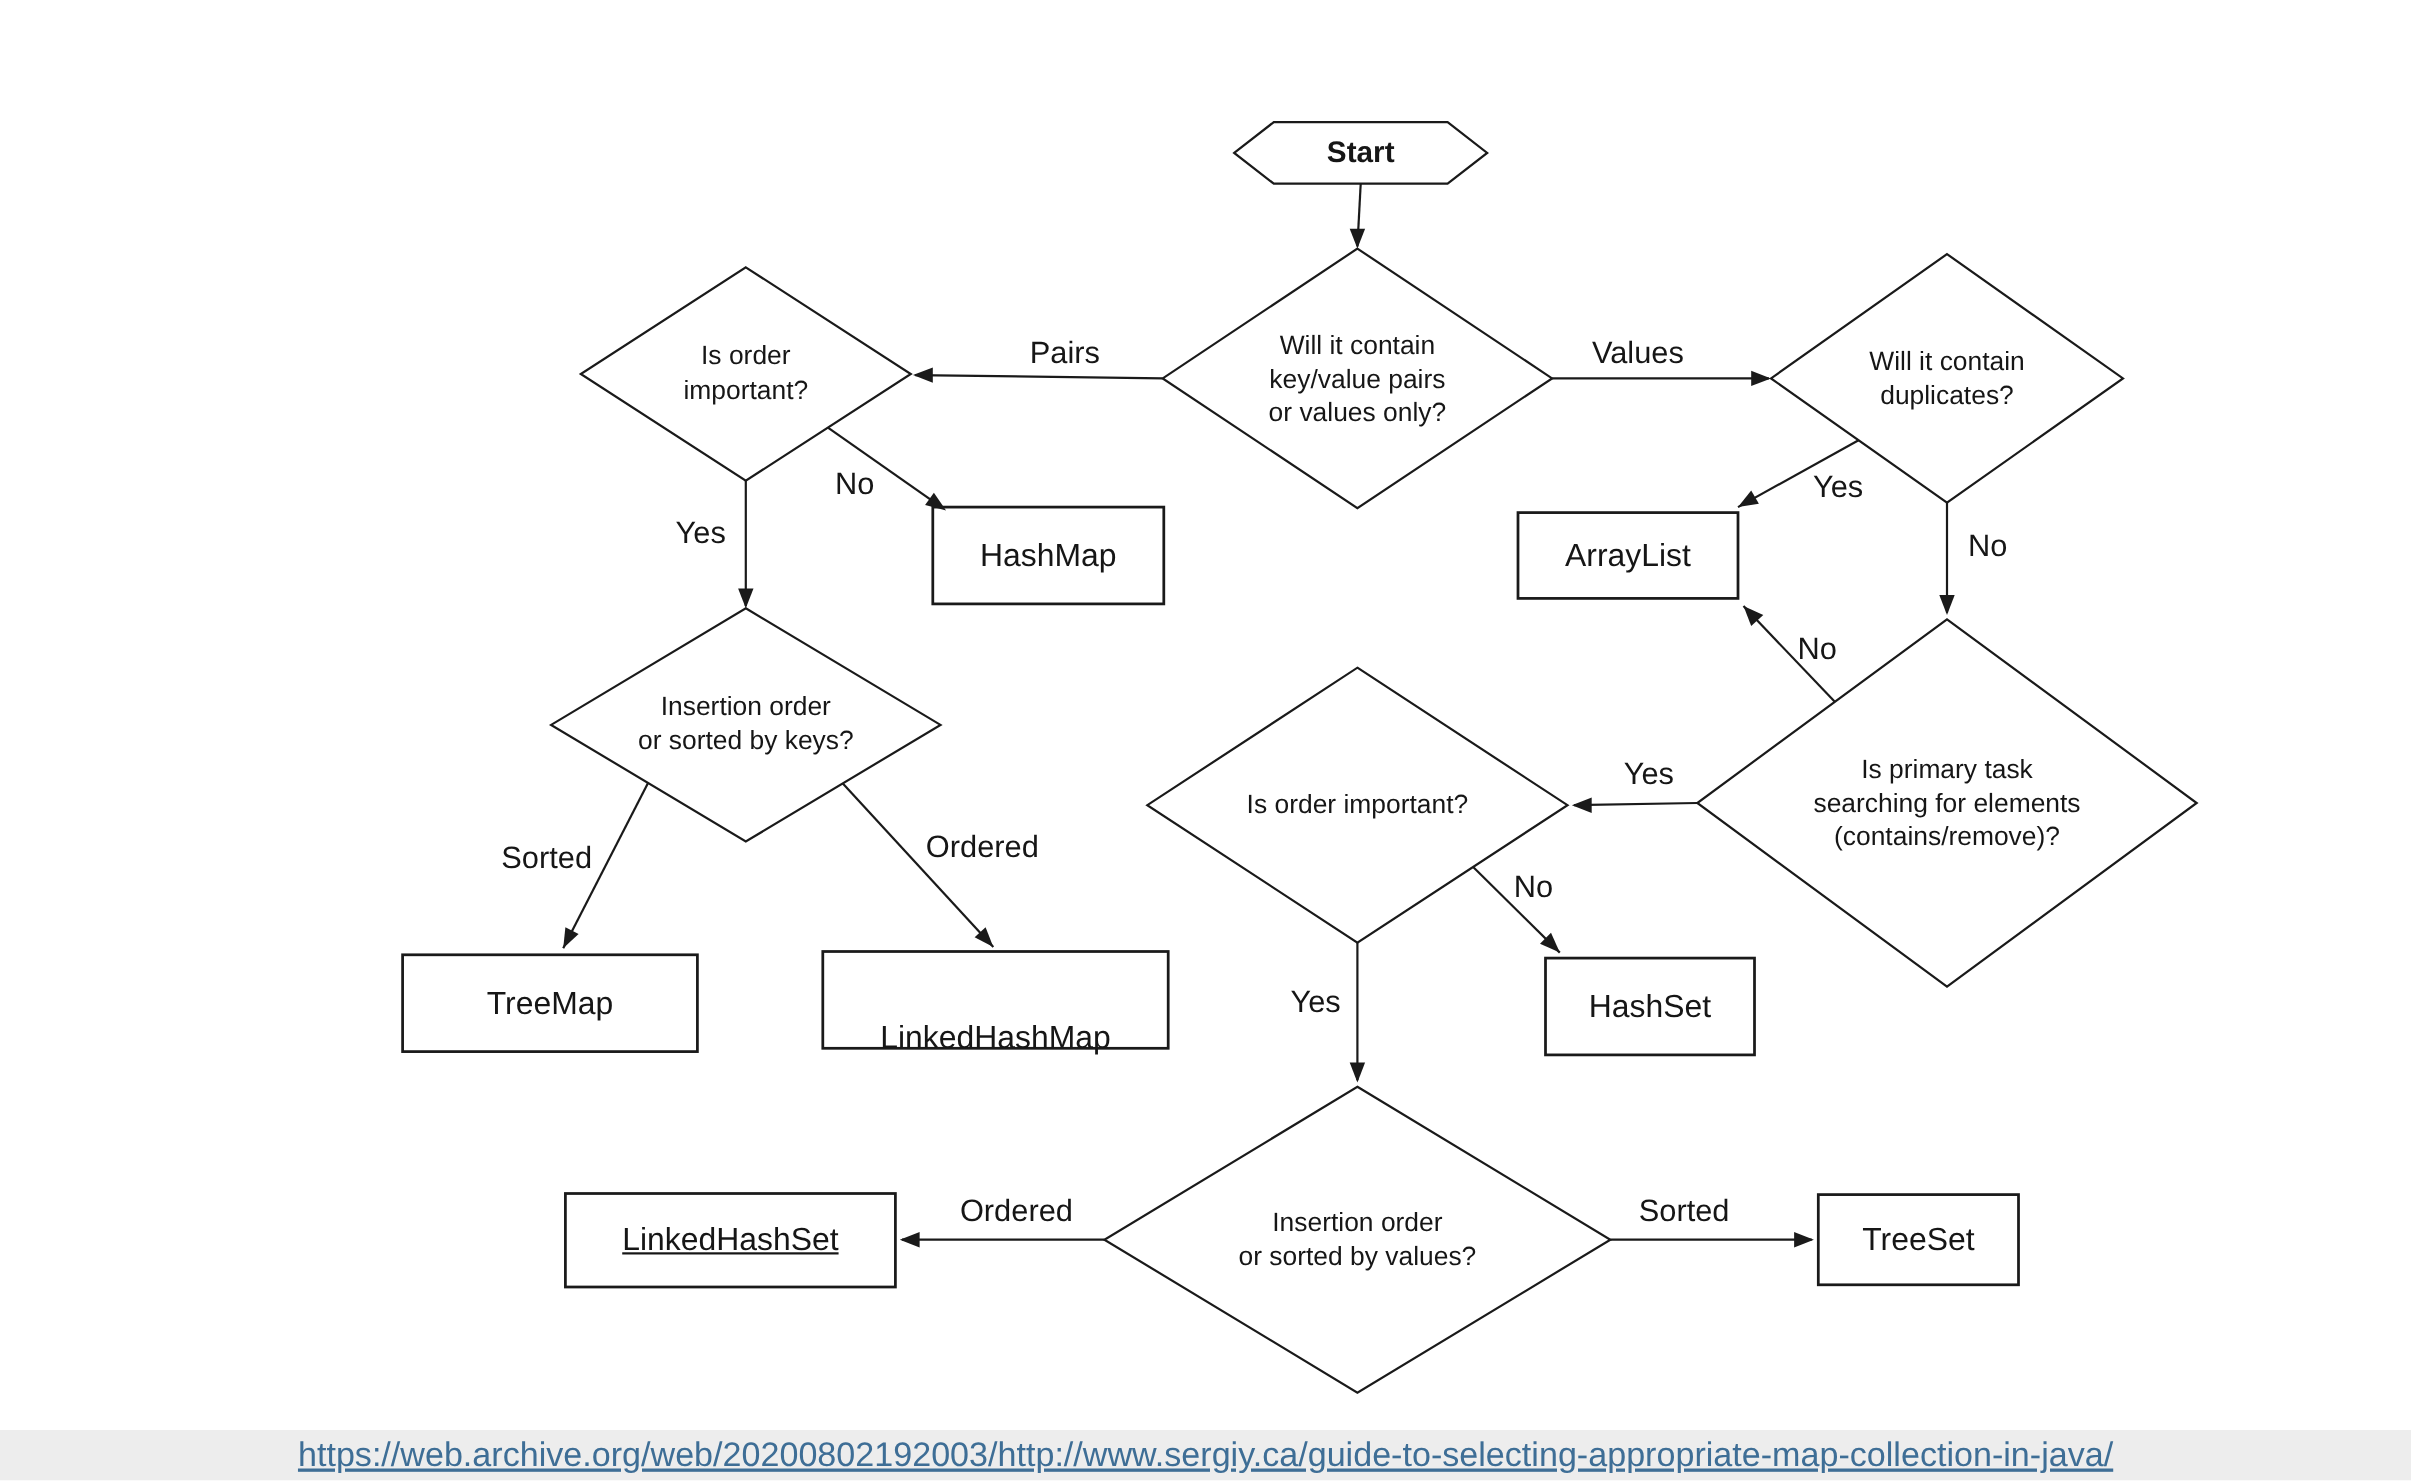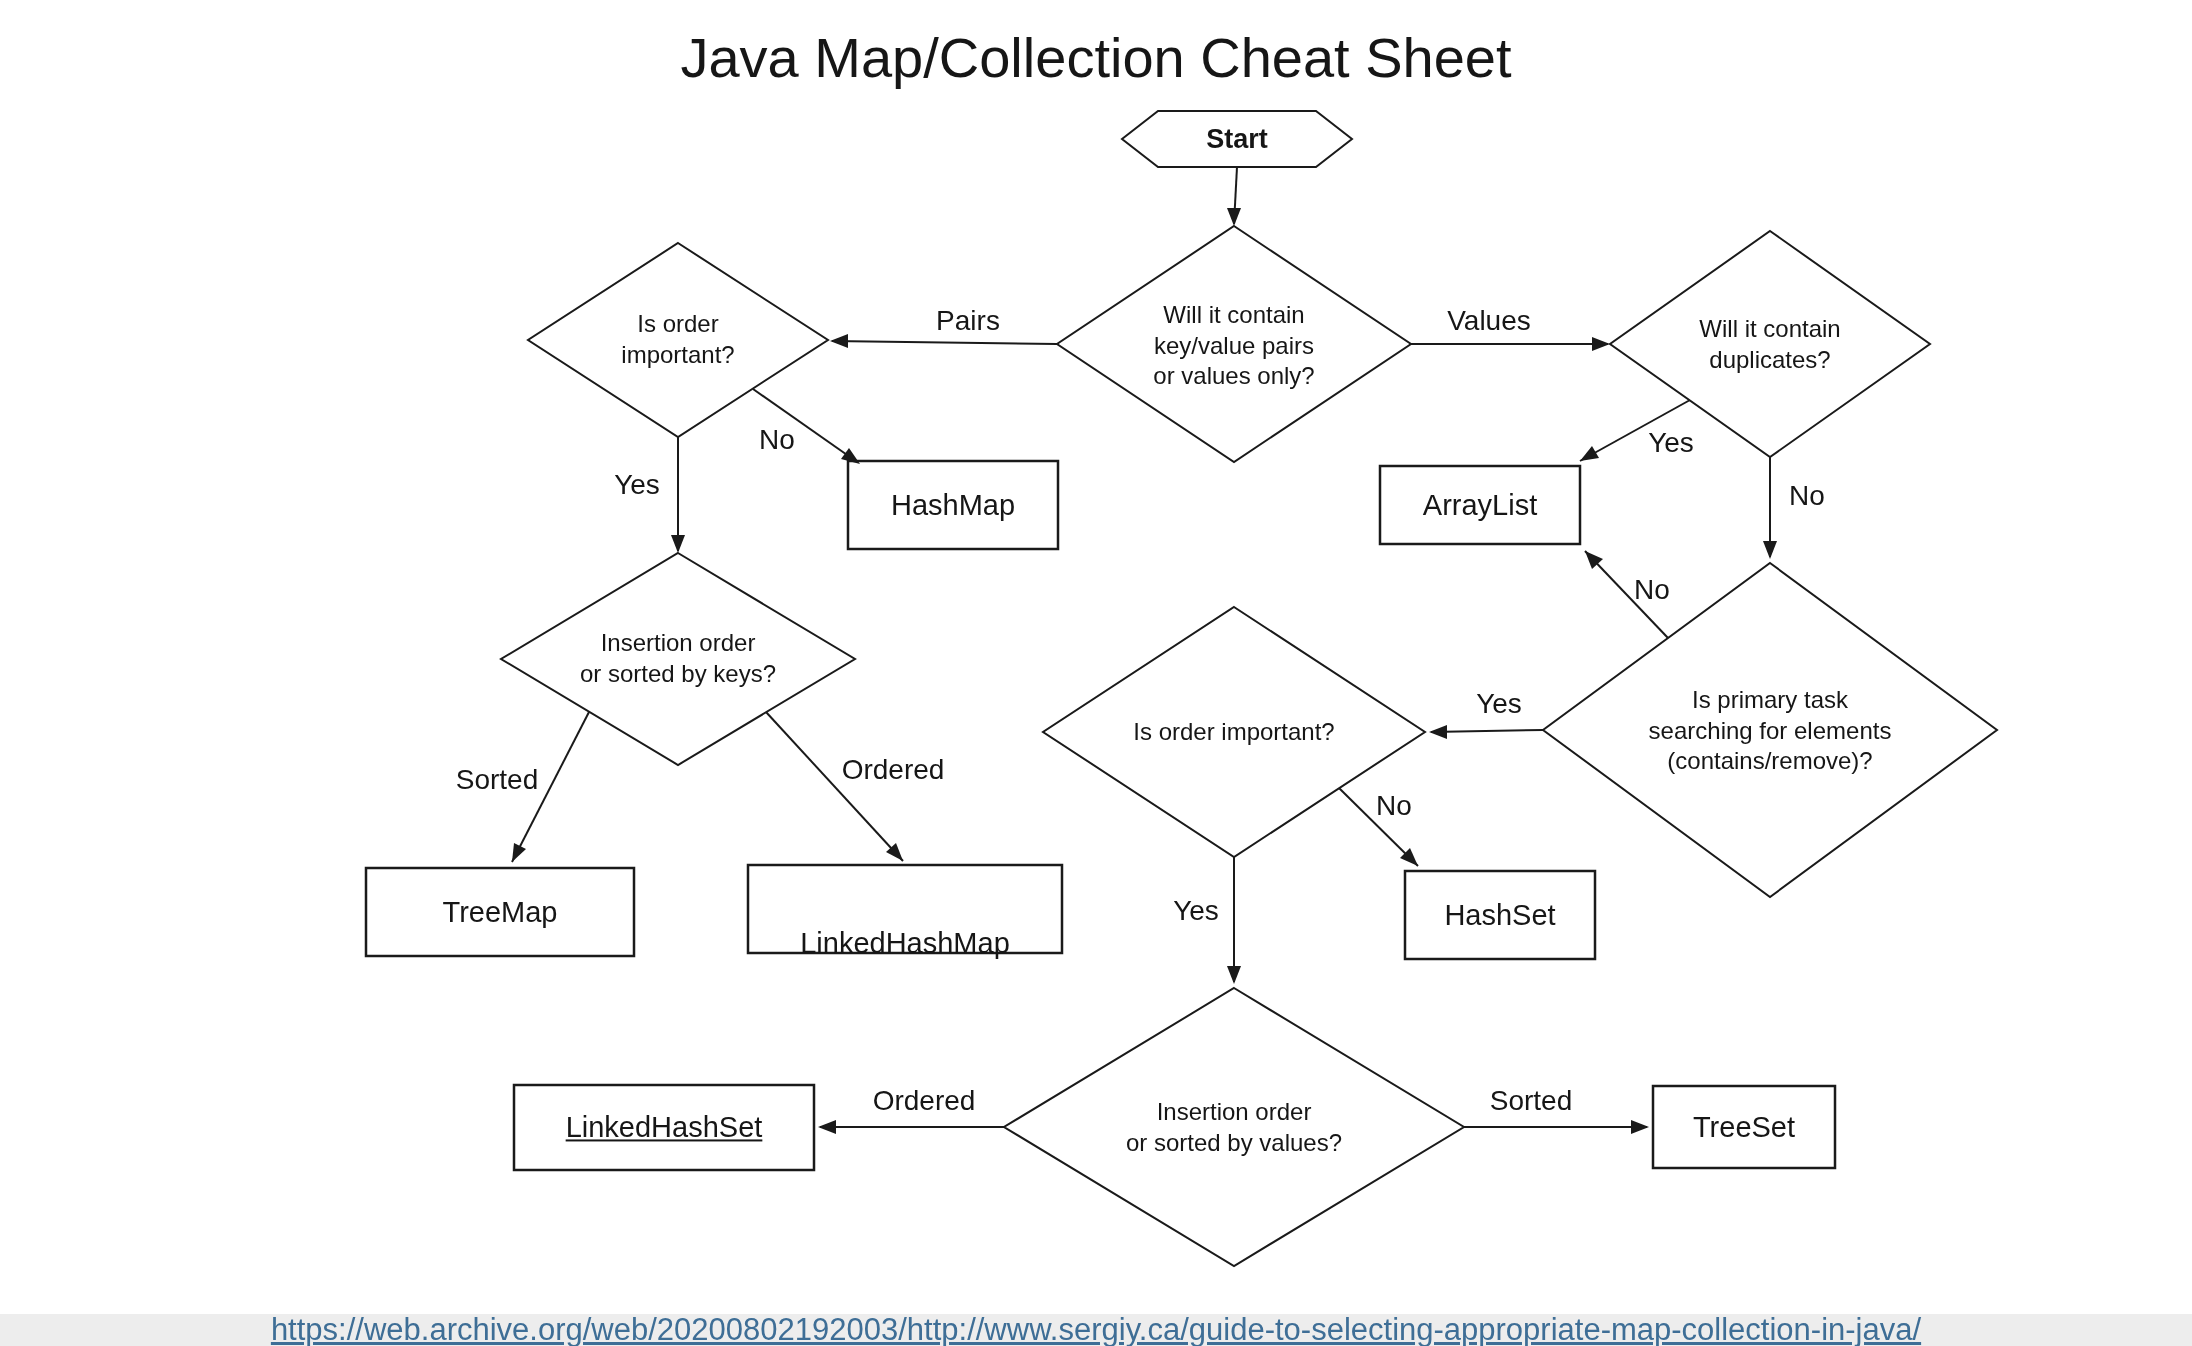--- a/index.html
+++ b/index.html
@@ -29,38 +29,37 @@
     position:absolute; transform:translate(-50%,-50%);
     text-align:center; white-space:pre-line;
     color:var(--text,#141414); line-height:1.28;
   }
   .q     { font-size:24px; }
   .boxlbl{ font-size:29px; }
   .edge  { font-size:28px; }
   .startlbl { font-size:27px;font-weight:bold; }
 
   .footer {
-    position:absolute; left:0; bottom:0; width:2192px; height:32px;
+    position:absolute; left:0; bottom:0; width:2192px; height:46px;
     background:var(--footer_bg,#ededed);
     display:flex; align-items:center; justify-content:center;
   }
   .footer a {
     font-size:31px;
     color:var(--link,#3e6e96);
     text-decoration:underline;
     cursor:pointer;
     white-space:nowrap;
   }
 </style>
 </head>
 <body>
 
 <div class="stage">
 
-  <div class="title">Java Map/Collection Cheat Sheet</div>
 
   <svg class="flow" width="2192" height="1290" viewBox="0 0 2192 1290">
 
     <g>
       <line class="conn" x1="1237" y1="167" x2="1234" y2="224"></line>
     </g>
     <g>
       <line class="conn" x1="1057" y1="344" x2="832" y2="341"></line>
     </g>
     <g>

